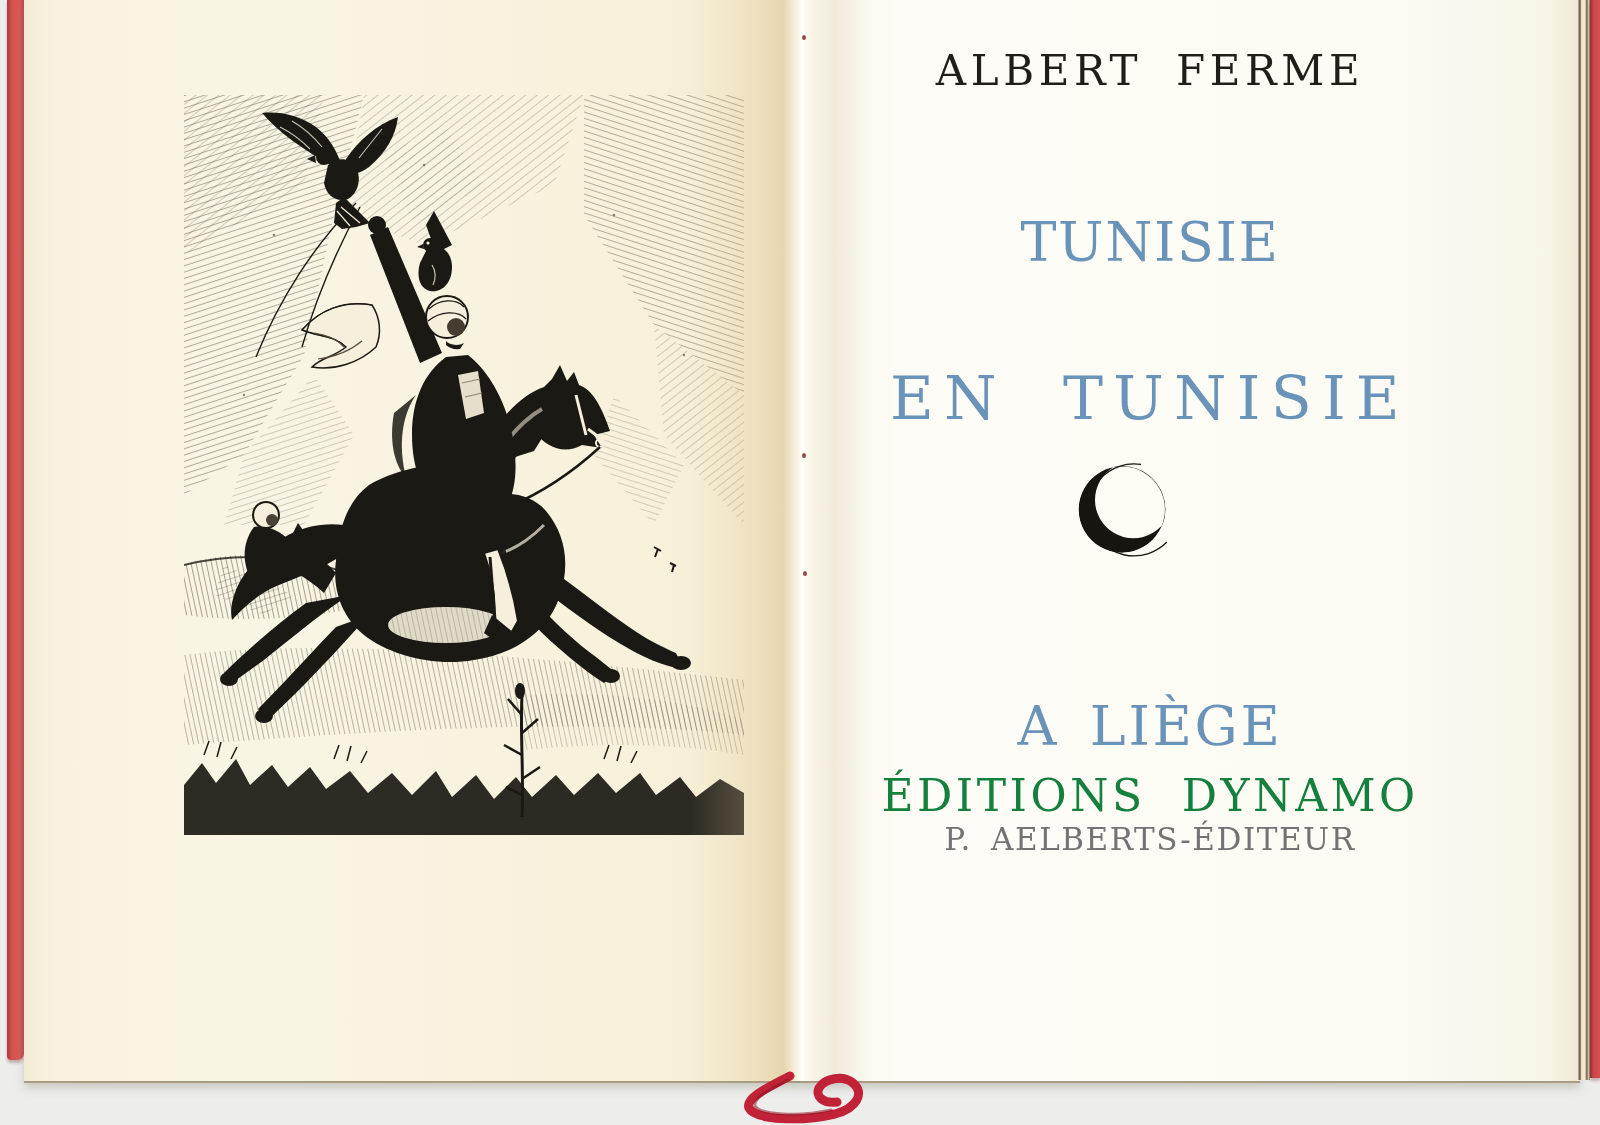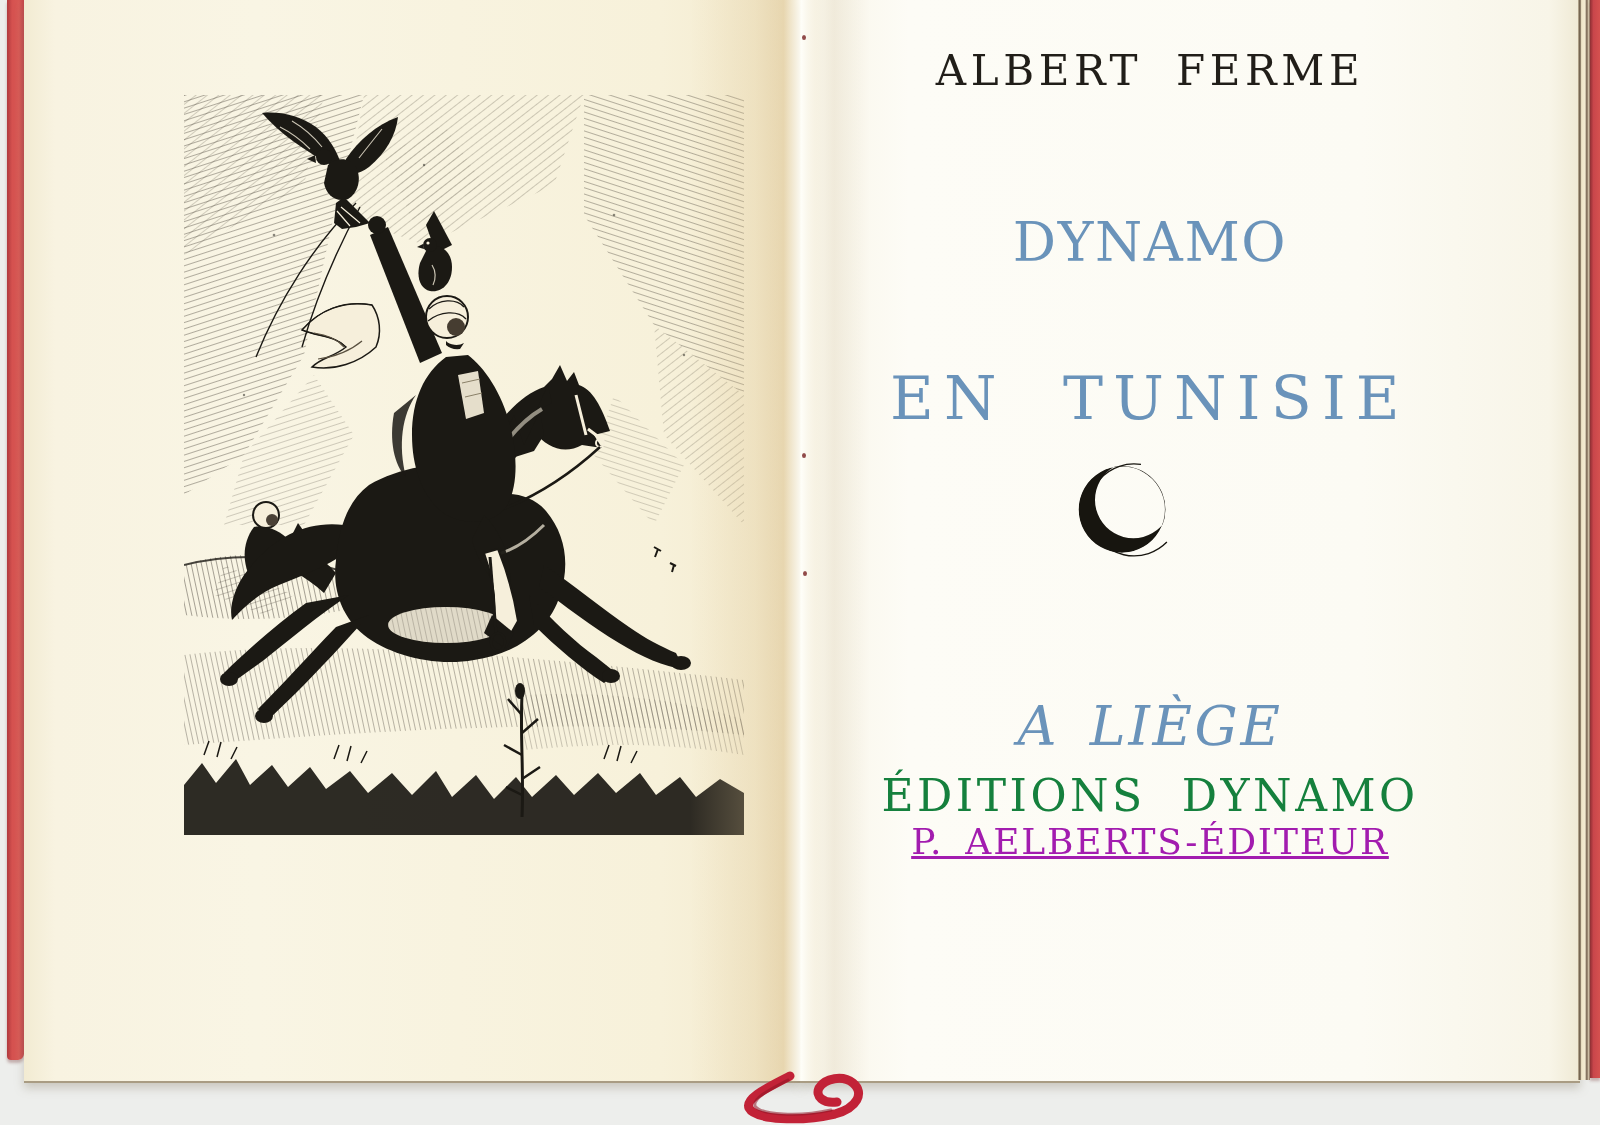--- a/index.html
+++ b/index.html
@@ -28,23 +28,23 @@
       background:linear-gradient(90deg,#8e2f33 0%,#c9464b 35%,#d5514f 100%);
       box-shadow:0 3px 3px rgba(120,60,60,.35);}
   
   .rp-text{position:absolute;left:810px;top:0;width:680px;height:1100px;}
   .line{position:absolute;left:0;width:100%;text-align:center;line-height:1;white-space:nowrap;}
   .author{top:50px;font-size:42px;color:#211e19;letter-spacing:.11em;word-spacing:.38em;}
   .t-blue{color:#6a93ba;}
   .t1{top:216px;font-size:54px;letter-spacing:.03em;}
   .t2{top:294px;font-size:56px;color:#211e19;font-style:italic;letter-spacing:.05em;word-spacing:.25em;}
   .t3{top:368px;font-size:60px;letter-spacing:.17em;word-spacing:.45em;}
-  .place{top:700px;font-size:54px;font-style:italic;letter-spacing:.05em;word-spacing:.2em;}
+  .place{top:700px;font-size:54px;letter-spacing:.05em;word-spacing:.2em;}
   .pub{top:774px;font-size:44px;color:#15803d;letter-spacing:.08em;word-spacing:.42em;}
-  .edi{top:824px;font-size:36px;color:#a21caf;letter-spacing:.05em;word-spacing:.25em;text-decoration:underline;}
+  .edi{top:824px;font-size:31px;color:#737373;letter-spacing:.05em;word-spacing:.25em;}
   .crescent{position:absolute;left:1072px;top:452px;width:115px;height:115px;}
   
   .illus{position:absolute;left:160px;top:95px;width:560px;height:740px;}
   .thread{position:absolute;left:695px;top:1040px;width:220px;height:85px;}
 </style>
 </head>
 <body>
 
 <div id="scan">
 
@@ -185,21 +185,21 @@
         <path d="M486,468 l6,3 m-2,-1 l-2,7" stroke="#1b1914" stroke-width="2" fill="none"></path>
       </g>
       </g>
     </svg>
   </div>
 
   <div class="page page-right"></div>
 
   <div class="rp-text">
     <div class="line author">ALBERT FERME</div>
-    <div class="line t1 t-blue">DYNAMO</div>
+    <div class="line t1 t-blue">TUNISIE</div>
     <div class="line t3 t-blue">EN TUNISIE</div>
     <div class="line place t-blue">A LIÈGE</div>
     <div class="line pub">ÉDITIONS DYNAMO</div>
     <div class="line edi">P. AELBERTS-ÉDITEUR</div>
   </div>
 
   <svg class="crescent" viewBox="0 0 120 120" xmlns="http://www.w3.org/2000/svg">
     <defs>
         <clipPath id="cc">
           <circle cx="52" cy="60" r="45.5"></circle>

